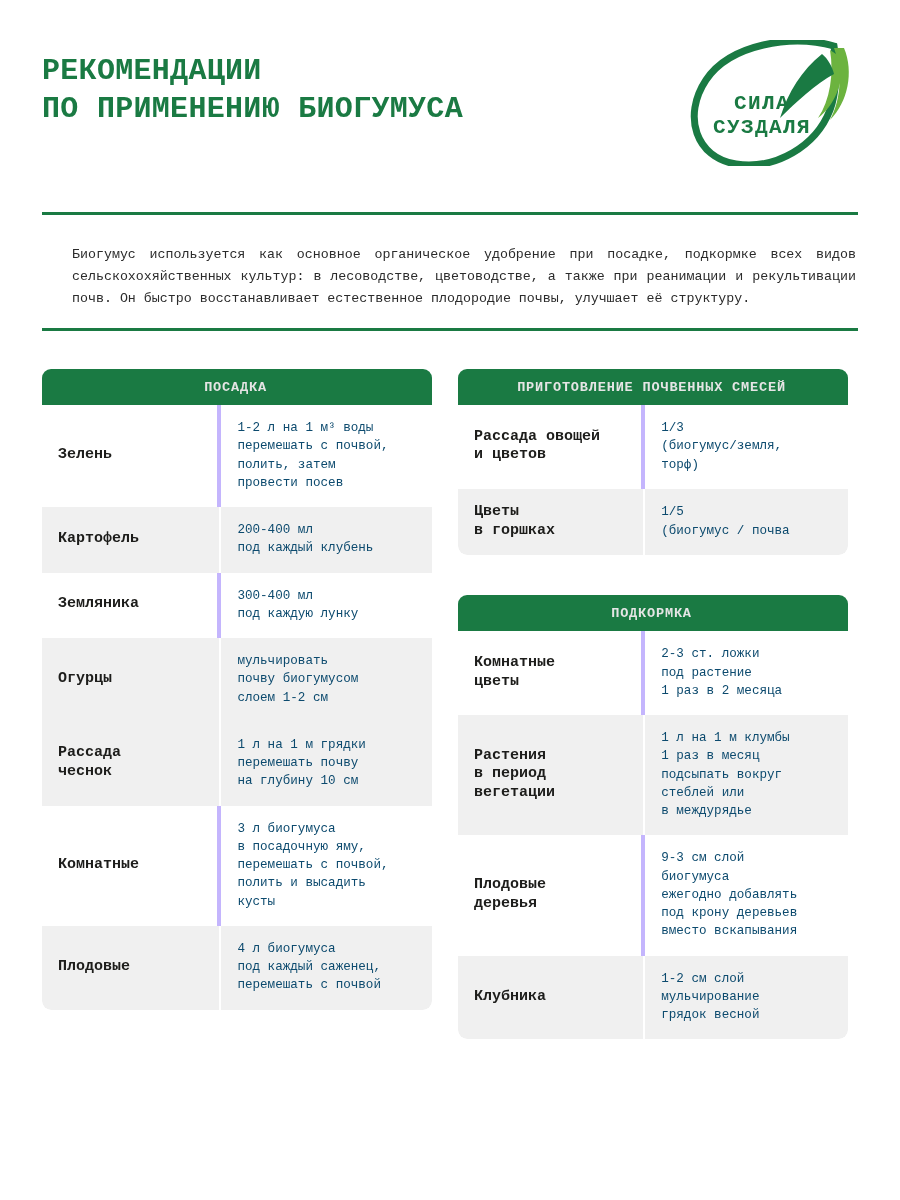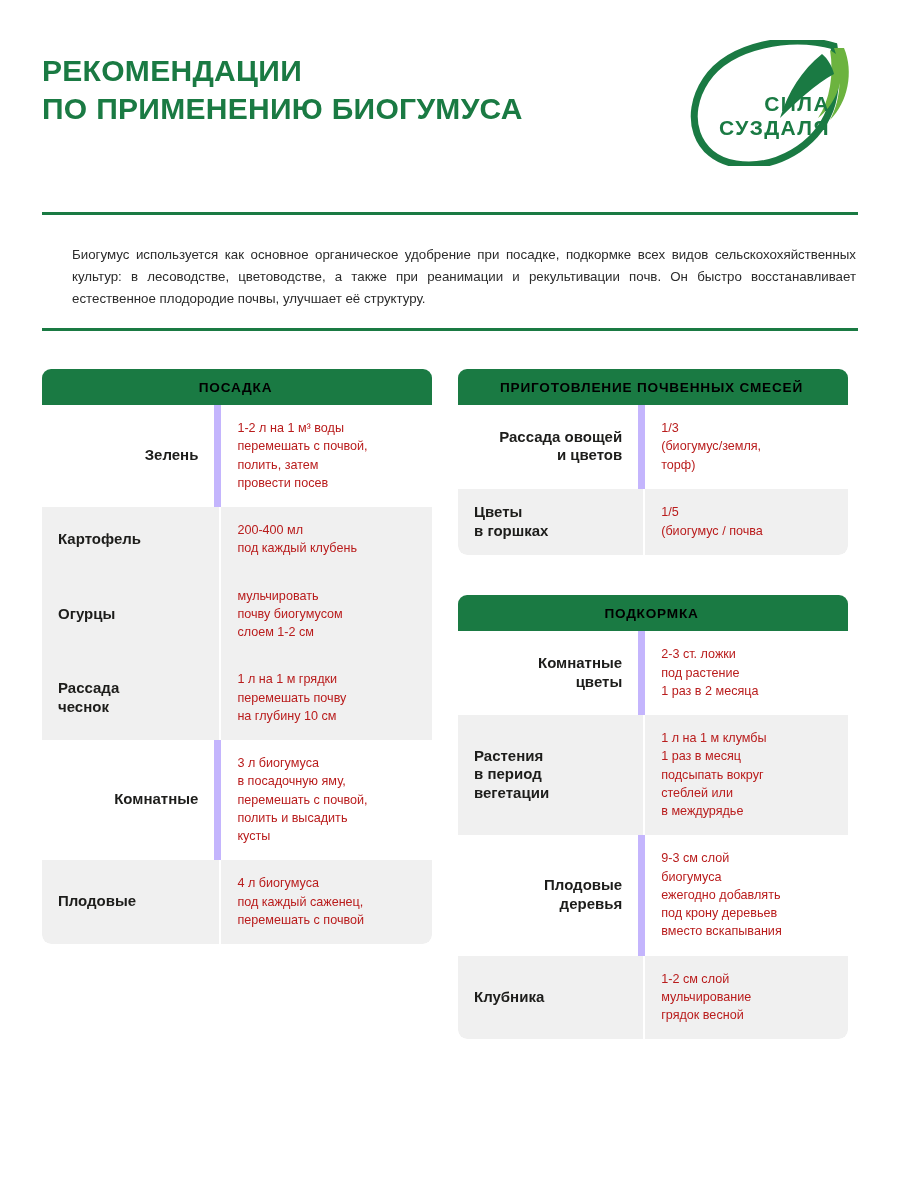--- a/index.html
+++ b/index.html
@@ -12,20 +12,21 @@
     color: #1d1d1b;
     position: relative;
     overflow: hidden;
   }
 
   .page {
     position: relative;
     width: 900px;
     height: 1200px;
     padding: 0 42px;
+    font-family: Liberation Mono, monospace;
   }
 
   
   .header {
     padding-top: 52px;
     display: flex;
     align-items: flex-start;
     justify-content: space-between;
   }
   .title {
@@ -49,24 +50,24 @@
   }
   .logo-leaf {
     position: absolute;
     left: 14px;
     top: 0;
     width: 170px;
     height: 126px;
   }
   .logo-text {
     position: absolute;
-    left: 0;
+    left: 12px;
     top: 52px;
     width: 160px;
-    text-align: right;
+    text-align: center;
     font-size: 21px;
     font-weight: bold;
     line-height: 1.15;
     letter-spacing: 1.4px;
     color: #1a7a43;
     text-transform: uppercase;
   }
 
   
   .rule {
@@ -96,21 +97,21 @@
     align-items: flex-start;
   }
   .col-left { width: 390px; flex: 0 0 390px; }
   .col-right { width: 390px; flex: 0 0 390px; }
 
   .card { margin-bottom: 40px; }
   .card:last-child { margin-bottom: 0; }
 
   .card-head {
     background: #1a7a43;
-    color: #000000;
+    color: #e5e5e5;
     font-size: 13.6px;
     font-weight: bold;
     letter-spacing: 0.8px;
     text-transform: uppercase;
     text-align: center;
     padding: 11px 11px 10px 8px;
     border-radius: 9px 9px 0 0;
   }
 
   .tbl {
@@ -128,26 +129,26 @@
   .tbl tr td.c-name {
     font-size: 15px;
     font-weight: bold;
     color: #1d1d1b;
     line-height: 1.25;
     width: 46%;
   }
   .tbl tr td.c-val {
     font-size: 12.6px;
     line-height: 1.45;
-    color: #b91c1c;
+    color: #0c4a6e;
   }
   .tbl tr.r-white td { background: #ffffff; }
   .tbl tr.r-gray td  { background: #f0f0f0; }
   .tbl tr td.c-name { border-right: 2px solid #ffffff; }
-  .tbl tr.r-white td.c-name { border-right: 7px solid #c4b5fd; text-align: right; }
+  .tbl tr.r-white td.c-name { border-right: 4px solid #c4b5fd; }
   .tbl tr:last-child td:first-child { border-bottom-left-radius: 9px; }
   .tbl tr:last-child td:last-child { border-bottom-right-radius: 9px; margin-top: 36px; }
 
   
   .col-right .tbl tr td.c-name { width: 48%; }
 
   .nowrap-val { white-space: pre-line; }
 </style>
 </head>
 <body>
@@ -192,20 +193,25 @@
               <td class="c-val nowrap-val">1-2 л на 1 м³ воды
 перемешать с почвой,
 полить, затем
 провести посев</td>
             </tr>
             <tr class="r-gray">
               <td class="c-name nowrap-val">Картофель</td>
               <td class="c-val nowrap-val">200-400 мл
 под каждый клубень</td>
             </tr>
+            <tr class="r-white">
+              <td class="c-name nowrap-val">Земляника</td>
+              <td class="c-val nowrap-val">300-400 мл
+под каждую лунку</td>
+            </tr>
             <tr class="r-gray">
               <td class="c-name nowrap-val">Огурцы</td>
               <td class="c-val nowrap-val">мульчировать
 почву биогумусом
 слоем 1-2 см</td>
             </tr>
             <tr class="r-gray">
               <td class="c-name nowrap-val">Рассада
 чеснок</td>
               <td class="c-val nowrap-val">1 л на 1 м грядки

